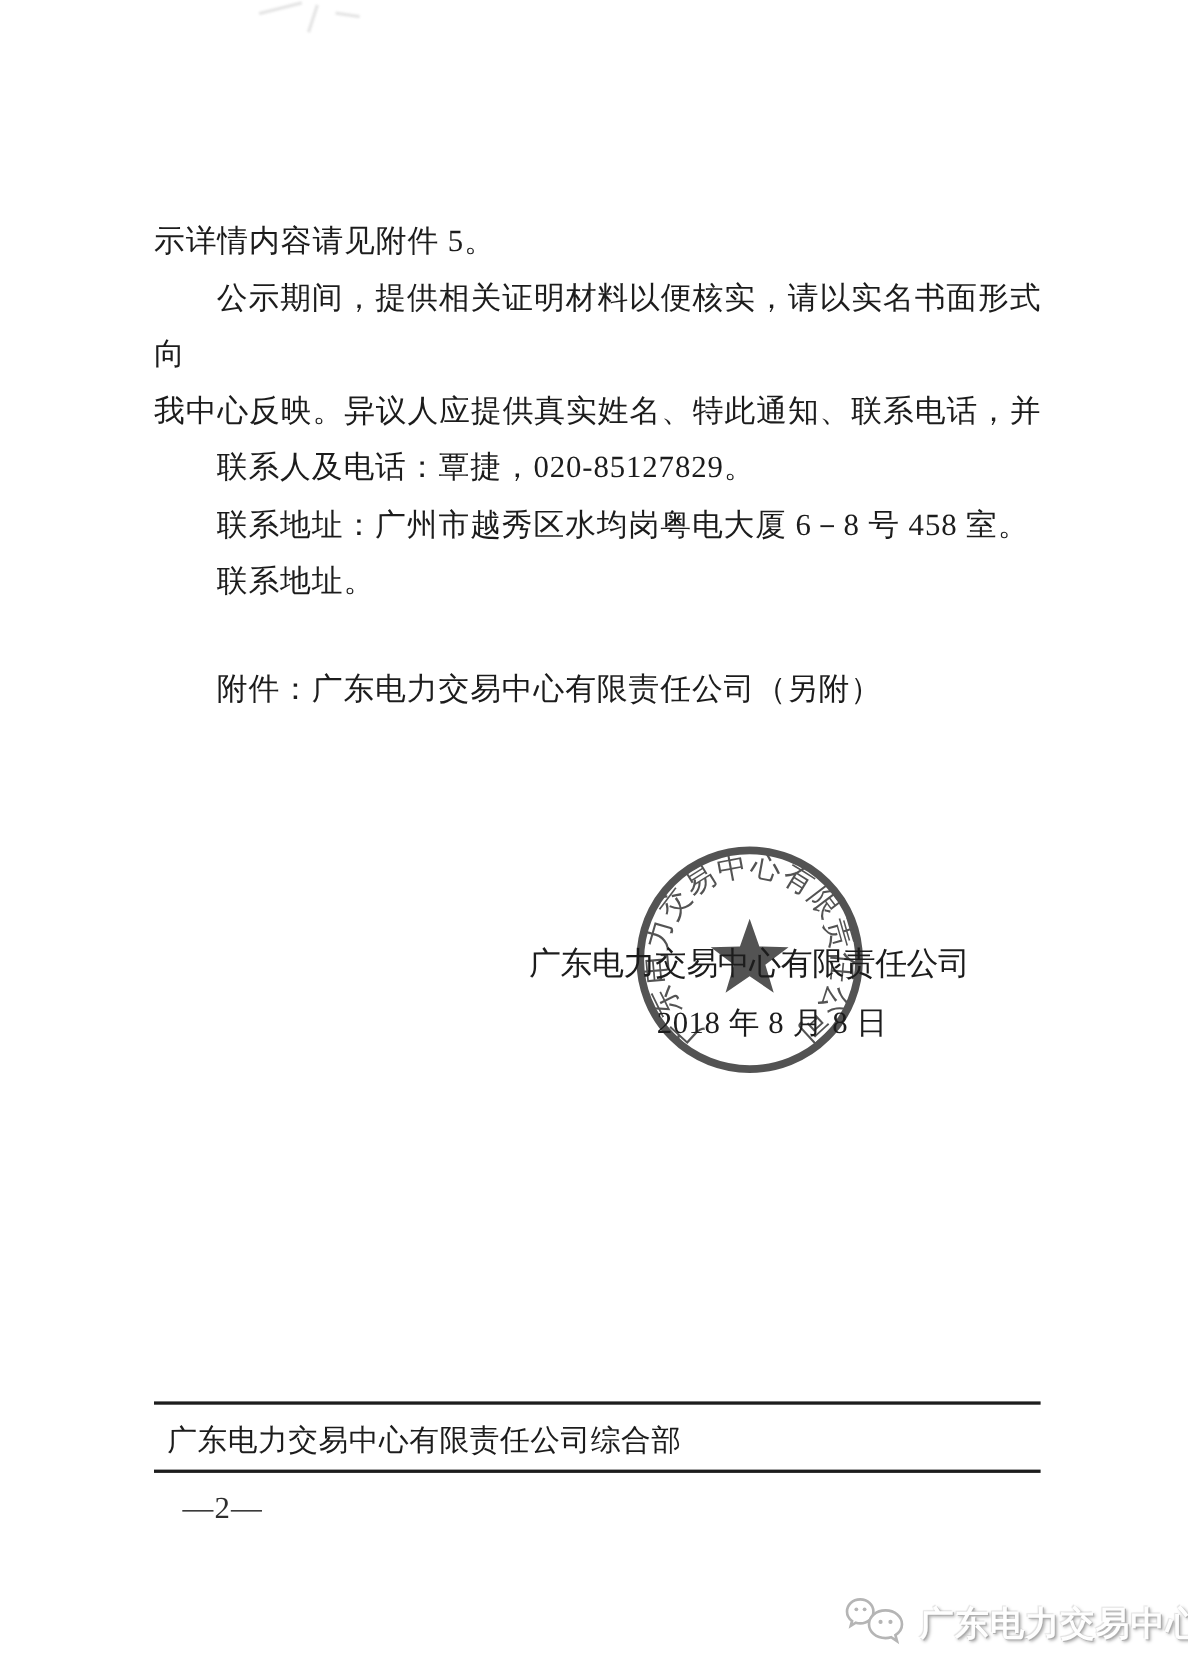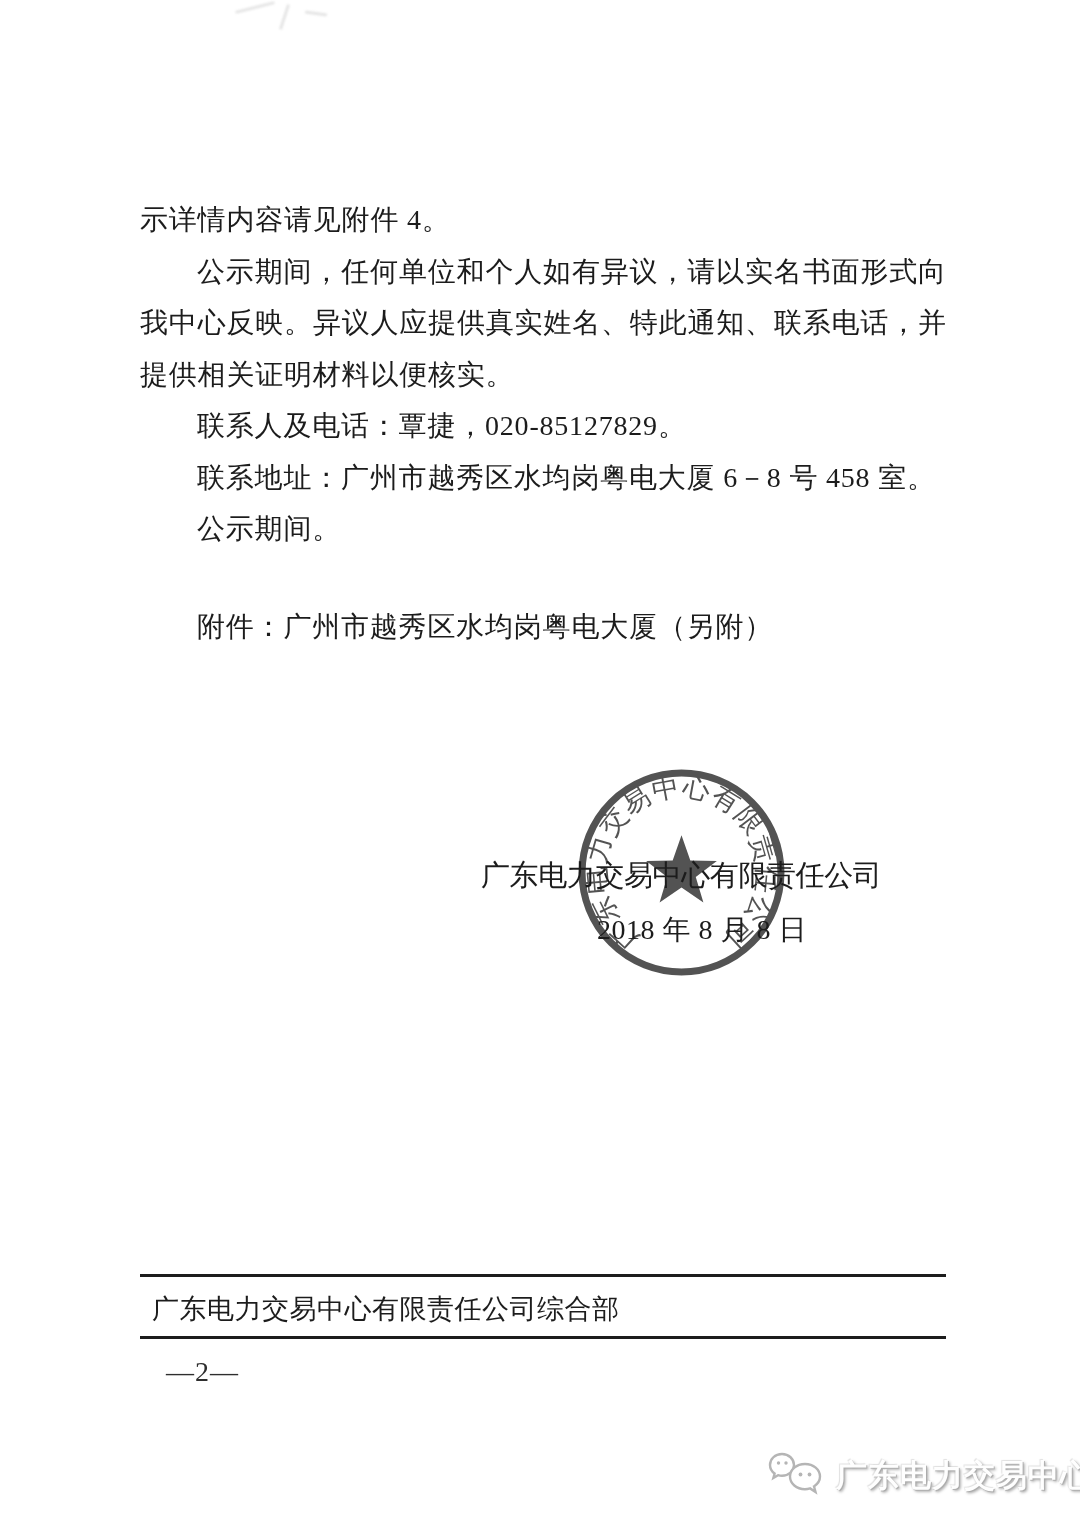--- a/index.html
+++ b/index.html
@@ -83,28 +83,27 @@
 
 <div class="page">
 
   <div class="artifact">
       <i></i>
       <i></i>
       <i></i>
     </div>
 
   <div class="body-text">
-    <div class="line">示详情内容请见附件 4。</div>
-    <div class="line indent justify">公示期间，任何单位和个人如有异议，请以实名书面形式向</div>
+    <div class="line">示详情内容请见附件 5。</div>
+    <div class="line indent justify">公示期间，提供相关证明材料以便核实，请以实名书面形式向</div>
     <div class="line justify">我中心反映。异议人应提供真实姓名、特此通知、联系电话，并</div>
-    <div class="line">提供相关证明材料以便核实。</div>
     <div class="line indent">联系人及电话：覃捷，020-85127829。</div>
     <div class="line indent">联系地址：广州市越秀区水均岗粤电大厦 6－8 号 458 室。</div>
-    <div class="line indent">公示期间。</div>
-    <div class="line indent attachment">附件：广州市越秀区水均岗粤电大厦（另附）</div>
+    <div class="line indent">联系地址。</div>
+    <div class="line indent attachment">附件：广东电力交易中心有限责任公司（另附）</div>
   </div>
 
   <svg class="seal" viewBox="-110 -110 220 220">
     <g color="#3c3c3c">
       <circle cx="0" cy="0" r="99" fill="none" stroke="currentColor" stroke-width="7"></circle>
       <polygon fill="currentColor" points="0,-37 -8.8,-12 -35.2,-11.4 -14.2,4.6 -21.8,29.9 0,14.9 21.8,29.9 14.2,4.6 35.2,-11.4 8.8,-12"></polygon>
       <path id="sealTextPath" d="M -38,65.8 A 76,76 0 1 1 38,65.8" fill="none"></path>
       <text fill="currentColor">
         <textPath href="#sealTextPath" startOffset="50%" text-anchor="middle">广东电力交易中心有限责任公司</textPath>
       </text>

